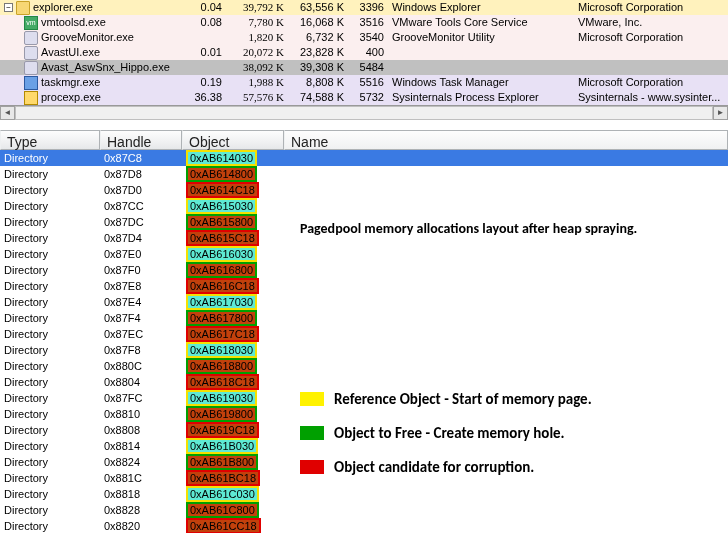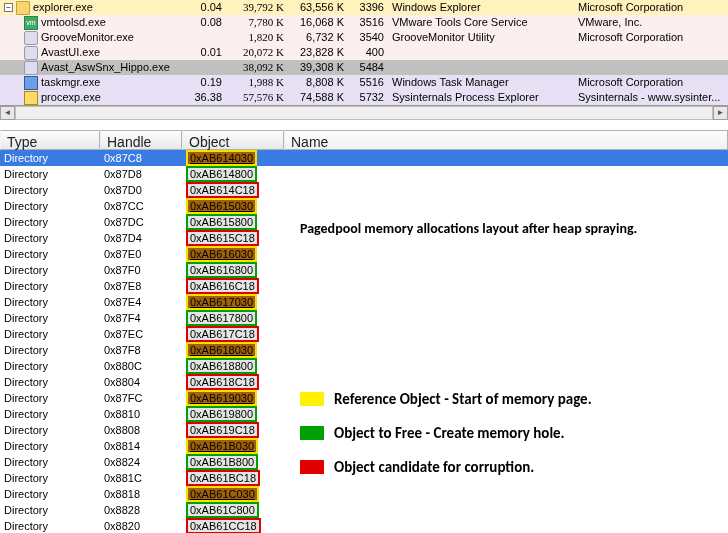--- a/index.html
+++ b/index.html
@@ -81,24 +81,24 @@
   .h-row .c-addr { width:102px; padding-left:4px;}
   .h-row .c-name { flex:1; padding-left:4px;}
   .sel { background:#3a7ae3; color:#fff;}
   .mark {
     display:inline-block;
     border:2px solid;
     padding:0 2px;
     font-family: Tahoma, Arial, sans-serif;
     font-size:11px;
     line-height:12px;
-    background:#e5e5e5;
+    background:#c2410c;
     color:#000;
   }
-  .b-yellow { border-color:#f6e000; background:#a16207;text-decoration:underline;}
+  .b-yellow { border-color:#f6e000; background:#5eead4;}
   .b-green  { border-color:#00a000;}
   .b-red    { border-color:#e00000;}
   .sel .mark { color:#000; }
 
   .overlay-title {
     position:absolute;
     left:300px; top:218px;
     font-family: Calibri, Arial, sans-serif;
     font-size:14px;
     font-weight:bold;

